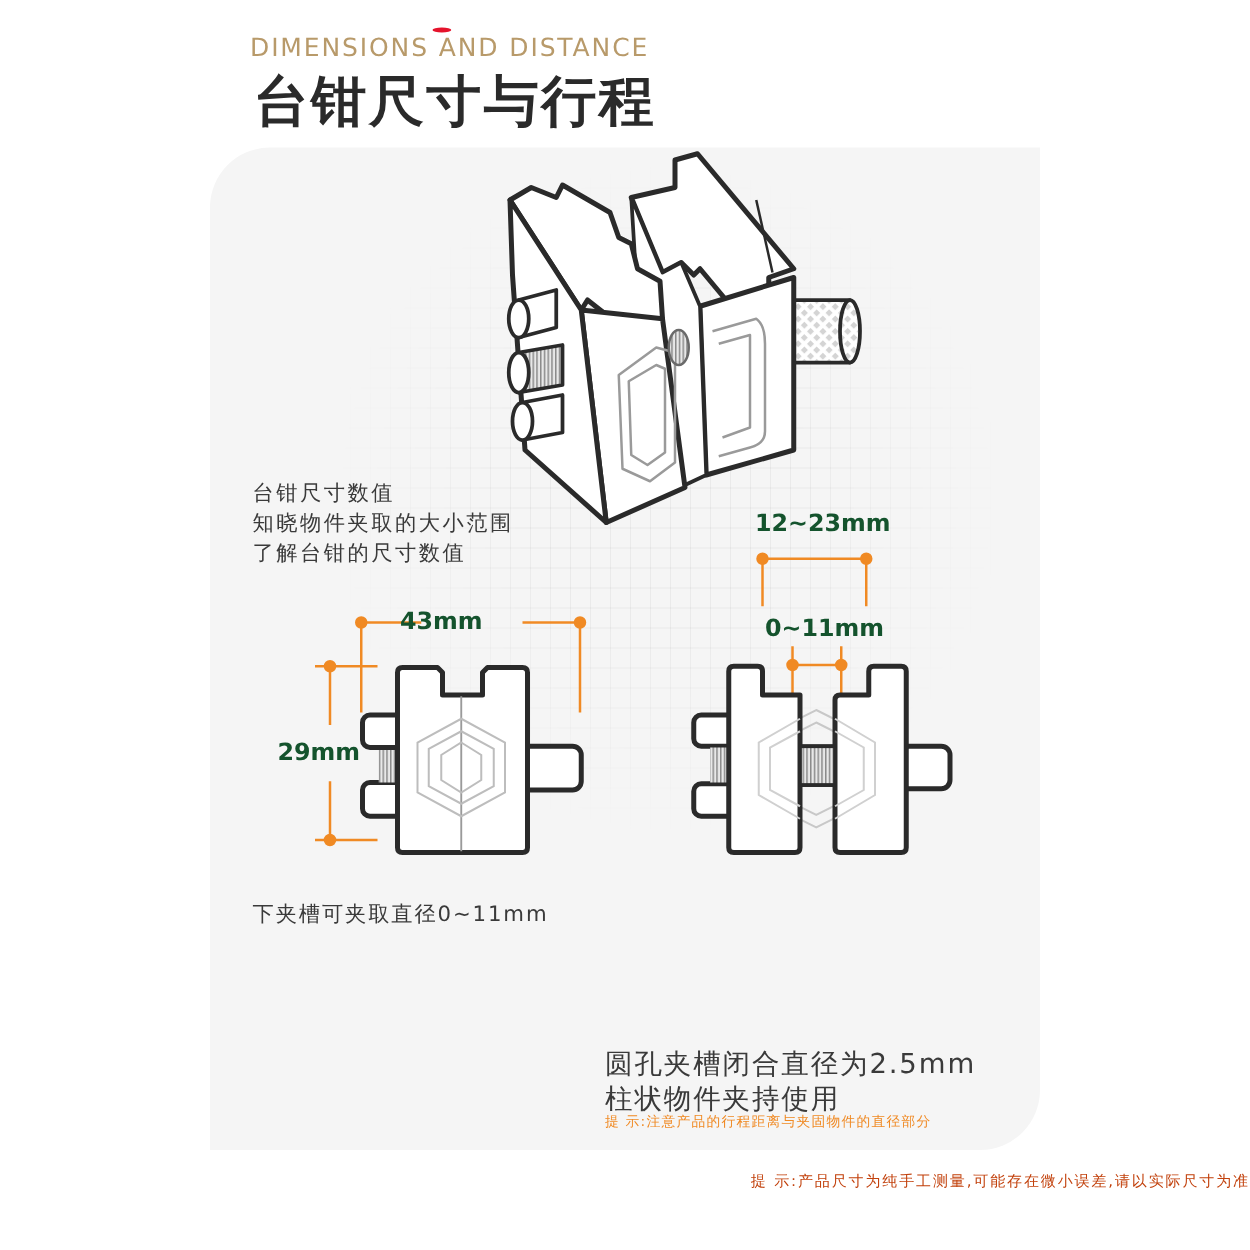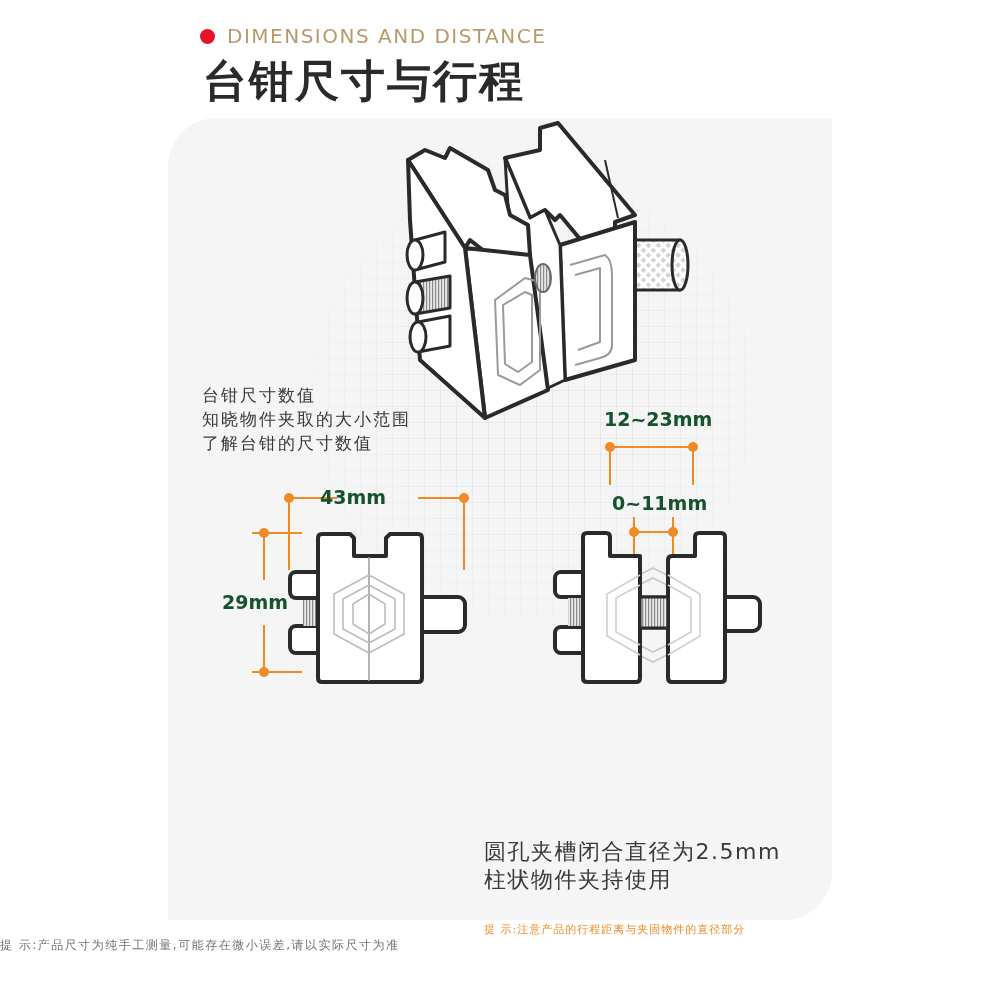--- a/index.html
+++ b/index.html
@@ -3,21 +3,21 @@
 <meta charset="utf-8">
 <style>
   html, body { margin:0; padding:0; }
   body {
     width:1000px; height:1000px; position:relative; overflow:hidden;
     background:#ffffff;
     font-family:"DejaVu Sans","Liberation Sans",sans-serif;
   }
   .header-sub {
     position:absolute; left:200px; top:22px; height:28px;
-    display:flex; align-items:center;
+    display:flex; align-items:center;flex-direction:column;
   }
   .red-dot {
     width:15px; height:15px; border-radius:50%; background:#e5132c;
     margin-right:12px;
   }
   .header-sub-text {
     font-family:"DejaVu Sans",sans-serif; font-size:20px; letter-spacing:1.5px;
     color:#b89a6a; font-weight:500;
   }
   .page-title {
@@ -39,25 +39,25 @@
     -webkit-mask-image: radial-gradient(ellipse 55% 45% at 55% 35%, #000 30%, transparent 75%);
     mask-image: radial-gradient(ellipse 55% 45% at 55% 35%, #000 30%, transparent 75%);
   }
   .text-block {
     position:absolute; color:#3a3a3a; font-size:17px; line-height:24px; letter-spacing:2px;
   }
   .desc-1 { left:202px; top:383px; }
   .desc-2 { left:202px; top:718px; font-size:17px; line-height:28px; letter-spacing:1.5px;}
   .desc-3 { left:484px; top:838px; font-size:22px; line-height:28px; letter-spacing:1.5px;}
   .note-inner {
-    position:absolute; left:484px; top:890px; font-size:11px; color:#f08a24; letter-spacing:1px;margin-top:32px;
+    position:absolute; left:484px; top:890px; font-size:11px; color:#f08a24; letter-spacing:1px;
   }
   .note-footer {
-    position:absolute; left:0; width:1000px; top:937px; text-align:left;
-    font-size:12px; color:#737373; letter-spacing:1.5px;
+    position:absolute; left:0; width:1000px; top:937px; text-align:right;
+    font-size:12px; color:#c2410c; letter-spacing:1.5px;
   }
   .dim-label {
     position:absolute; color:#14532d; font-size:19px; font-weight:700; letter-spacing:0px;
   }
   svg.diagram { position:absolute; left:0; top:0; }
 </style>
 </head>
 <body>
 
 <div class="header-sub">
@@ -204,20 +204,21 @@
   <div>知晓物件夹取的大小范围</div>
   <div>了解台钳的尺寸数值</div>
 </div>
 
 <div class="dim-label" style="left:320px; top:486px;text-align:center;">43mm</div>
 <div class="dim-label" style="left:222px; top:591px;">29mm</div>
 <div class="dim-label" style="left:604px; top:408px;">12~23mm</div>
 <div class="dim-label" style="left:612px; top:492px;">0~11mm</div>
 
 <div class="text-block desc-2">
+  <div>下夹槽可夹取直径0~11mm</div>
 </div>
 
 <div class="text-block desc-3">
   <div>圆孔夹槽闭合直径为2.5mm</div>
   <div>柱状物件夹持使用</div>
 </div>
 <div class="note-inner">提 示:注意产品的行程距离与夹固物件的直径部分</div>
 
 <div class="note-footer">提 示:产品尺寸为纯手工测量,可能存在微小误差,请以实际尺寸为准</div>
 

